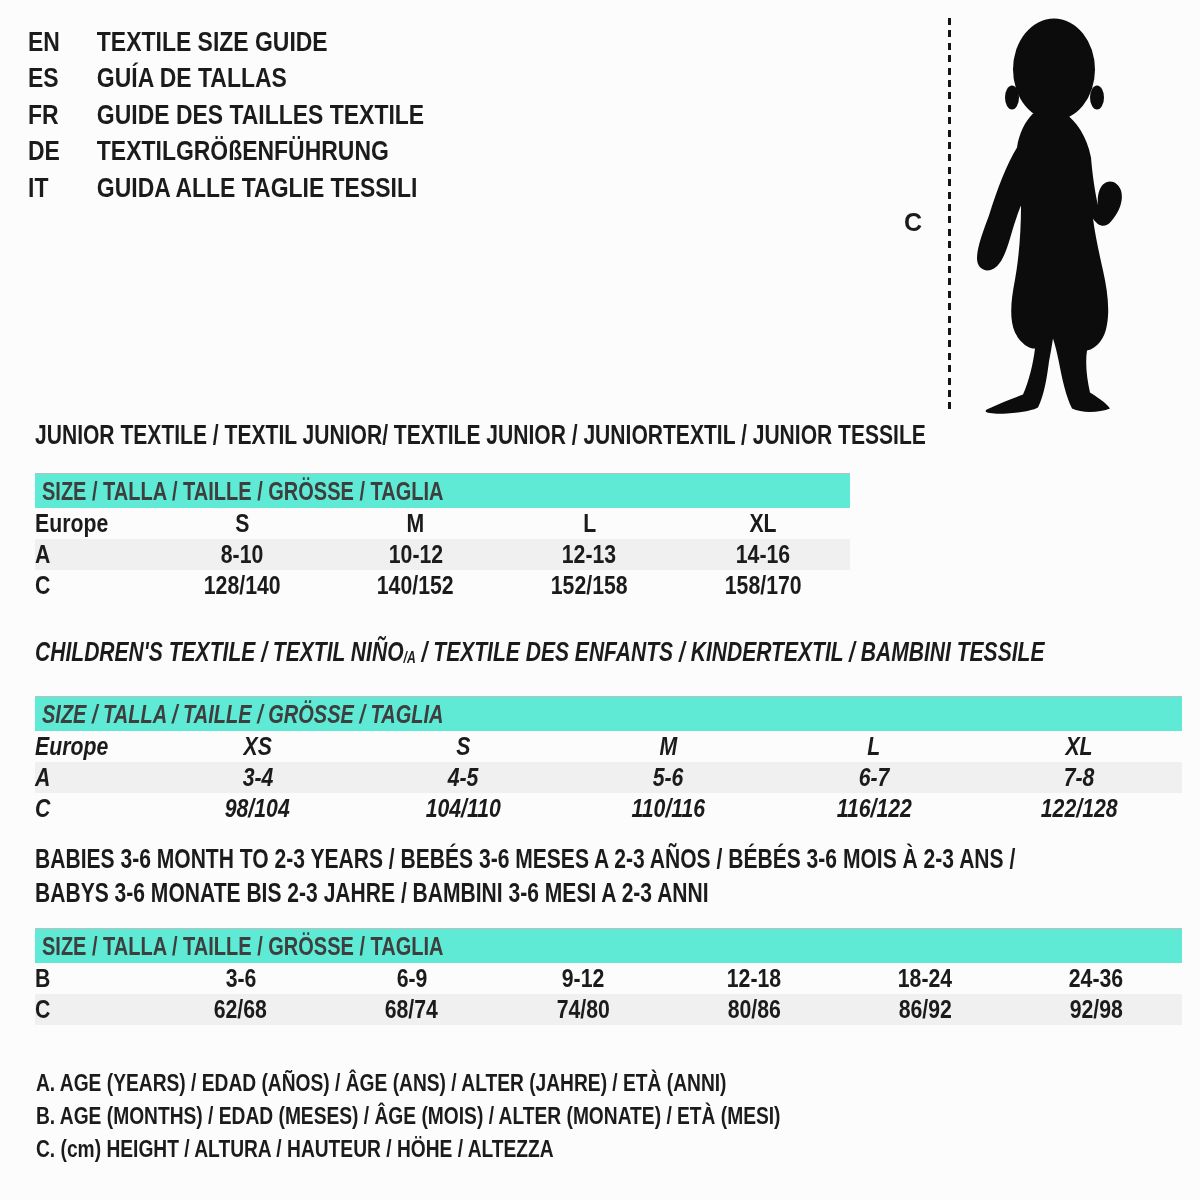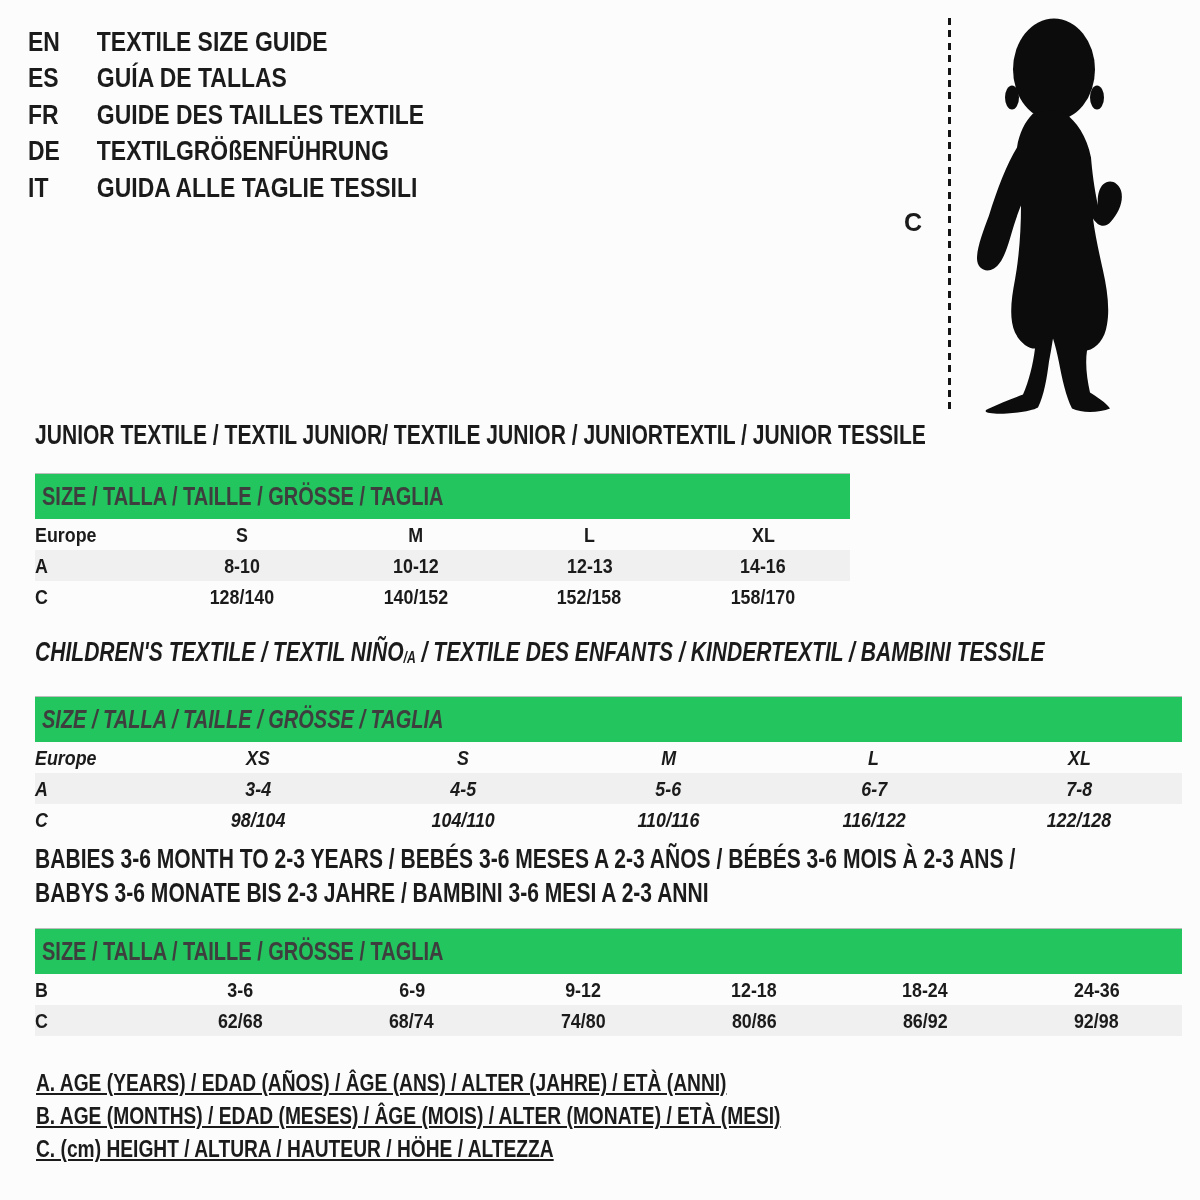--- a/index.html
+++ b/index.html
@@ -26,36 +26,36 @@
   .sec { position:absolute; left:35px; }
   .sec h2 { margin:0 0 23px 0; font-size:27px; line-height:30px; font-weight:bold;
     transform:scaleX(0.78); transform-origin:0 50%; white-space:nowrap; }
   #sec-junior   { top:420px; width:815px;  }
   #sec-children { top:637px; width:1147px;font-style:italic; }
   #sec-babies   { top:842px; width:1147px; }
   #sec-babies h2 { margin:0; line-height:34px; }
   #sec-babies h2.last { margin-bottom:18px; }
   .title-sub { font-size:0.58em; vertical-align:-0.14em; }
 
-  .size-bar { height:46px; background:#22c55e; border-top:1px solid #bdbdbd;
+  .size-bar { height:35px; background:#5eead4; border-top:1px solid #bdbdbd;
     box-sizing:border-box; display:flex; align-items:center; padding-left:7px;
     font-size:25px; color:#3e3e3e; }
   .size-bar span { transform:scaleX(0.8); transform-origin:0 50%; white-space:nowrap; }
 
   table.size-table { border-collapse:collapse; table-layout:fixed; width:100%; }
-  table.size-table td { height:31px; padding:0; font-size:21px; font-weight:bold; }
+  table.size-table td { height:31px; padding:0; font-size:25px; font-weight:bold; }
   td.lbl { text-align:left; padding-left:5px; }
   td.val { text-align:center; }
   tr.shaded { background:#f0f0f0; }
   .cx { display:inline-block; transform:scaleX(0.85); }
   td.lbl .cx { transform-origin:0 50%; }
   col.c-label { width:120px; }
 
   
-  .notes { left:36px; top:1066px;text-decoration:underline; }
+  .notes { left:36px; top:1066px; }
   .note { font-size:24px; line-height:33px; transform:scaleX(0.8);
     transform-origin:0 50%; white-space:nowrap; }
 </style>
 </head>
 <body>
 
 <div class="abs lang-block">
   <div class="lang-row">
     <span class="lang-code">EN</span>
     <span class="lang-label">TEXTILE SIZE GUIDE</span>

